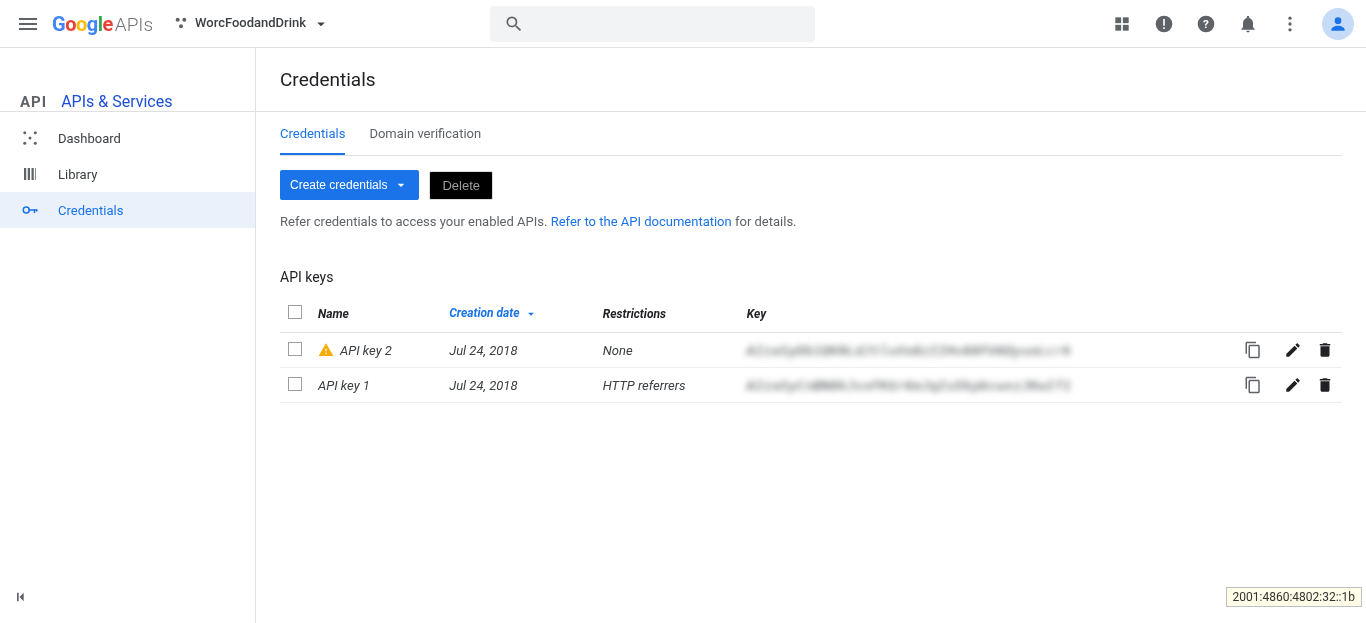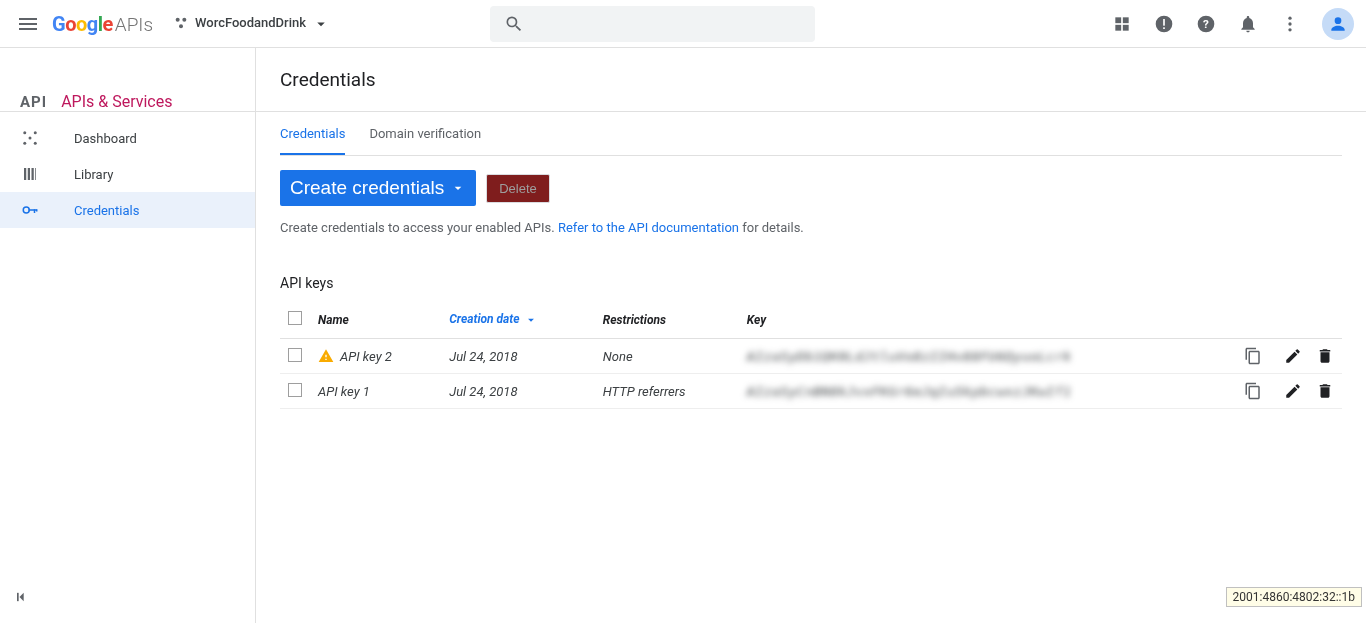--- a/index.html
+++ b/index.html
@@ -26,42 +26,42 @@
 .avatar { width: 32px; height: 32px; border-radius: 50%; background: #c5dbf7; margin-left: 14px; display: flex; align-items: center; justify-content: center; cursor: pointer; }
 .avatar-inner { width: 20px; height: 20px; }
 
 
 .container { display: flex; height: calc(100vh - 48px); }
 
 
 .sidebar { width: 256px; border-right: 1px solid #e0e0e0; display: flex; flex-direction: column; }
 .sidebar-header { display: flex; align-items: flex-end; height: 64px; padding: 0 20px; border-bottom: 1px solid #e0e0e0; gap: 14px; }
 .api-logo { font-weight: 700; font-size: 15px; letter-spacing: 1px; color: #5f6368; }
-.sidebar-title { font-size: 16px; color: #be185d; }
+.sidebar-title { font-size: 16px; color: #1d4ed8; }
 .side-items { padding-top: 8px; }
-.side-item { display: flex; align-items: center; height: 36px; padding: 0 20px; gap: 34px; cursor: pointer; font-size: 13px; color: #3c4043; }
+.side-item { display: flex; align-items: center; height: 36px; padding: 0 20px; gap: 18px; cursor: pointer; font-size: 13px; color: #3c4043; }
 .side-item.active { background: #eaf1fb; color: #1a73e8; }
 .side-item .sicon { width: 20px; height: 20px; display: flex; align-items: center; justify-content: center; color: #5f6368; }
 .side-item.active .sicon { color: #1a73e8; }
 .sidebar-footer { margin-top: auto; padding: 16px 12px; }
 .collapse-btn { cursor: pointer; }
 
 
 .main { flex: 1; overflow: auto; }
 .page-header { height: 64px; display: flex; align-items: center; padding: 0 24px; border-bottom: 1px solid #e0e0e0; }
 .page-title { font-size: 19px; font-weight: 400; color: #202124; }
 
 .content { padding: 0 24px 24px; }
 .tabs { display: flex; gap: 24px; border-bottom: 1px solid #e0e0e0; }
 .tab { padding: 14px 0 12px; font-size: 13px; color: #5f6368; cursor: pointer; border-bottom: 2px solid transparent; }
 .tab.active { color: #1a73e8; border-bottom-color: #1a73e8; }
 
 .actions-row { margin-top: 14px; display: flex; gap: 10px; align-items: center; }
-.btn-primary { background: #1a73e8; color: #fff; border: none; padding: 7px 10px; border-radius: 2px; font-size: 19px; cursor: pointer; display: flex; align-items: center; gap: 6px; }
-.btn-secondary { background: #7f1d1d; color: #9e9e9e; border: 1px solid #dadce0; padding: 6px 12px; border-radius: 2px; font-size: 13px; cursor: pointer; }
+.btn-primary { background: #1a73e8; color: #fff; border: none; padding: 7px 10px; border-radius: 2px; font-size: 12px; cursor: pointer; display: flex; align-items: center; gap: 6px; }
+.btn-secondary { background: #000000; color: #9e9e9e; border: 1px solid #dadce0; padding: 6px 12px; border-radius: 2px; font-size: 13px; cursor: pointer; }
 
 .help-text { margin-top: 14px; font-size: 13px; color: #5f6368; }
 .help-text a { color: #1a73e8; text-decoration: none; }
 
 .section-title { margin-top: 40px; font-size: 14px; color: #202124; }
 
 .tbl { width: 100%; margin-top: 10px; border-collapse: collapse; font-style: italic; }
 .tbl th { text-align: left; font-weight: 700; font-size: 12px; color: #202124; padding: 10px 8px; border-bottom: 1px solid #e0e0e0; }
 .tbl th.sortcol { color: #1a73e8; }
 .tbl td { padding: 8px 8px; border-bottom: 1px solid #eeeeee; font-size: 13px; color: #3c4043; vertical-align: middle; }
@@ -230,21 +230,21 @@
           <span>
             <svg viewBox="0 0 24 24" width="16" height="16" fill="#fff">
                 <path d="M7 10l5 5 5-5z"></path>
               </svg>
           </span>
         </button>
         <button class="btn-secondary">Delete</button>
       </div>
 
       <div class="help-text">
-        <span>Create credentials to access your enabled APIs. </span><a href="#">Refer to the API documentation</a><span> for details.</span>
+        <span>Refer credentials to access your enabled APIs. </span><a href="#">Refer to the API documentation</a><span> for details.</span>
       </div>
 
       <div class="section-title">API keys</div>
 
       <table class="tbl">
         <thead>
           <tr>
             <th class="chk"><span class="cbx"></span></th>
             <th>Name</th>
             <th class="sortcol">

